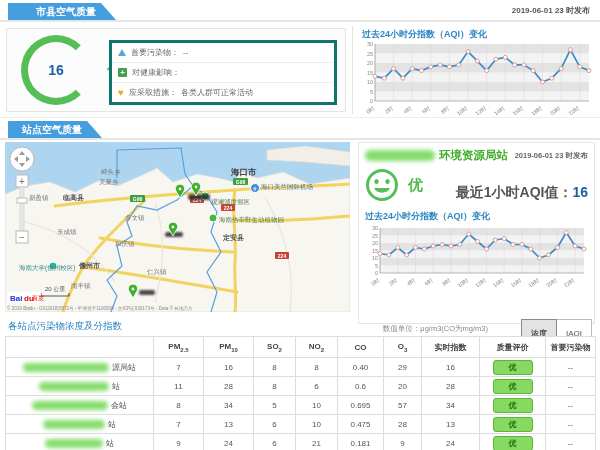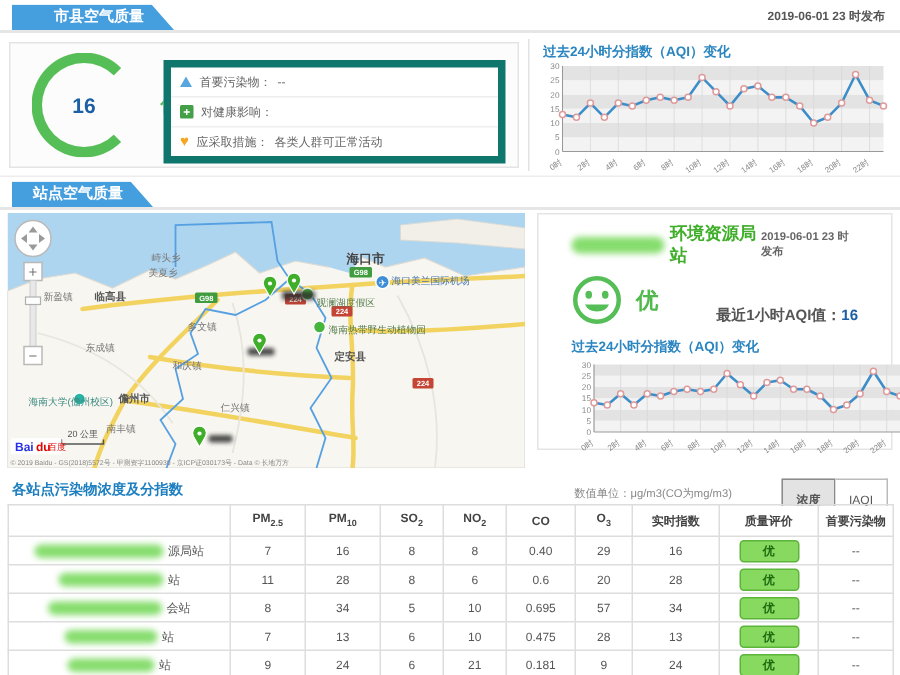--- a/index.html
+++ b/index.html
@@ -11,42 +11,42 @@
   .tabline{position:absolute;left:0;width:600px;height:2px;background:#e6e6e6;}
   .pubdate{position:absolute;font-size:8px;font-weight:bold;color:#555;}
   .card{position:absolute;background:#fcfcfc;border:1px solid #e4e4e4;box-sizing:border-box;}
   
   .gauge-wrap{position:absolute;left:14px;top:7px;width:110px;height:68px;display:flex;align-items:center;}
   .gauge{position:relative;width:56px;height:56px;border-radius:50%;border:7px solid #56be56;border-right-color:transparent;}
   .gauge-num{position:absolute;left:0;top:0;width:56px;height:56px;display:flex;align-items:center;justify-content:center;
              font-size:14px;font-weight:bold;color:#1d5fa5;}
   .gauge-grade{margin-left:16px;font-size:13px;font-weight:bold;color:#56be56;}
   
-  .infobox{position:absolute;left:102px;top:11px;width:228px;background:#fff;border:5px solid #0f766e;box-sizing:border-box;}
+  .infobox{position:absolute;left:102px;top:11px;width:228px;background:#fff;border:3px solid #0f766e;box-sizing:border-box;}
   .inforow{display:flex;align-items:center;height:19px;border-bottom:1px solid #eee;padding:0 6px;font-size:8px;color:#666;}
   .inforow:last-child{border-bottom:none;}
   .inforow .lab{margin:0 4px 0 5px;color:#666;}
   .tri{width:0;height:0;border-left:4px solid transparent;border-right:4px solid transparent;border-bottom:7px solid #58a6e0;}
   .plus{width:9px;height:9px;background:#43a047;color:#fff;font-size:8px;font-weight:bold;line-height:9px;text-align:center;border-radius:1px;}
   .heart{color:#f5a623;font-size:10px;line-height:10px;}
   .chart-title{position:absolute;font-size:9px;font-weight:bold;color:#2a85c0;}
   .vdiv{position:absolute;width:1px;background:#e2e2e2;}
   .hdiv{position:absolute;left:0;width:600px;height:1px;background:#ededed;}
   
-  .sp{position:absolute;left:358px;top:142px;width:237px;height:158px;background:#fff;border:1px solid #e5e5e5;box-sizing:border-box;padding:5px 22px;}
+  .sp{position:absolute;left:358px;top:142px;width:237px;height:182px;background:#fff;border:1px solid #e5e5e5;box-sizing:border-box;padding:5px 6px;}
   .sp-row1{display:flex;align-items:center;}
   .blur-blob{background:#86dd6d;border-radius:6px;filter:blur(2px);}
   .sp-name{font-size:11.5px;font-weight:bold;color:#3fae29;margin-left:4px;}
   .sp-date{margin-left:auto;font-size:7.5px;font-weight:bold;color:#666;}
   .sp-row2{display:flex;align-items:center;margin-top:5px;}
   .sp-grade{font-size:15px;font-weight:bold;color:#52b94d;margin-left:9px;}
-  .sp-aqi{margin-left:auto;align-self:flex-end;font-size:10px;font-weight:bold;color:#555;text-align:center;}
+  .sp-aqi{margin-left:auto;align-self:flex-end;font-size:14px;font-weight:bold;color:#555;text-align:center;}
   .sp-aqi b{color:#1d5fa5;}
   
-  .tbl-title{position:absolute;left:8px;top:320px;font-size:9.5px;font-weight:bold;color:#1e7fc0;}
+  .tbl-title{position:absolute;left:8px;top:320px;font-size:9.5px;font-weight:normal;color:#1e7fc0;}
   .unit{position:absolute;right:112px;top:324px;font-size:7.5px;color:#888;}
   .toggle{position:absolute;right:8px;top:319px;display:flex;}
   .tg{height:16px;line-height:16px;padding:6px 9px;font-size:8px;color:#555;background:#fff;border:1px solid #bbb;cursor:pointer;}
   .tg.active{background:#e3e3e3;border-color:#8a8a8a;font-weight:bold;}
   .tg + .tg{border-left:none;}
   table.aq{position:absolute;left:5px;top:336px;width:590px;border-collapse:collapse;table-layout:fixed;}
   table.aq th,table.aq td{border:1px solid #ddd;font-size:8px;color:#555;text-align:center;padding:0;height:18px;overflow:hidden;white-space:nowrap;}
   table.aq th{height:20px;color:#444;font-weight:bold;background:#fff;}
   table.aq sub{font-size:6px;}
   .name-cell{display:flex;align-items:center;justify-content:center;gap:3px;}

